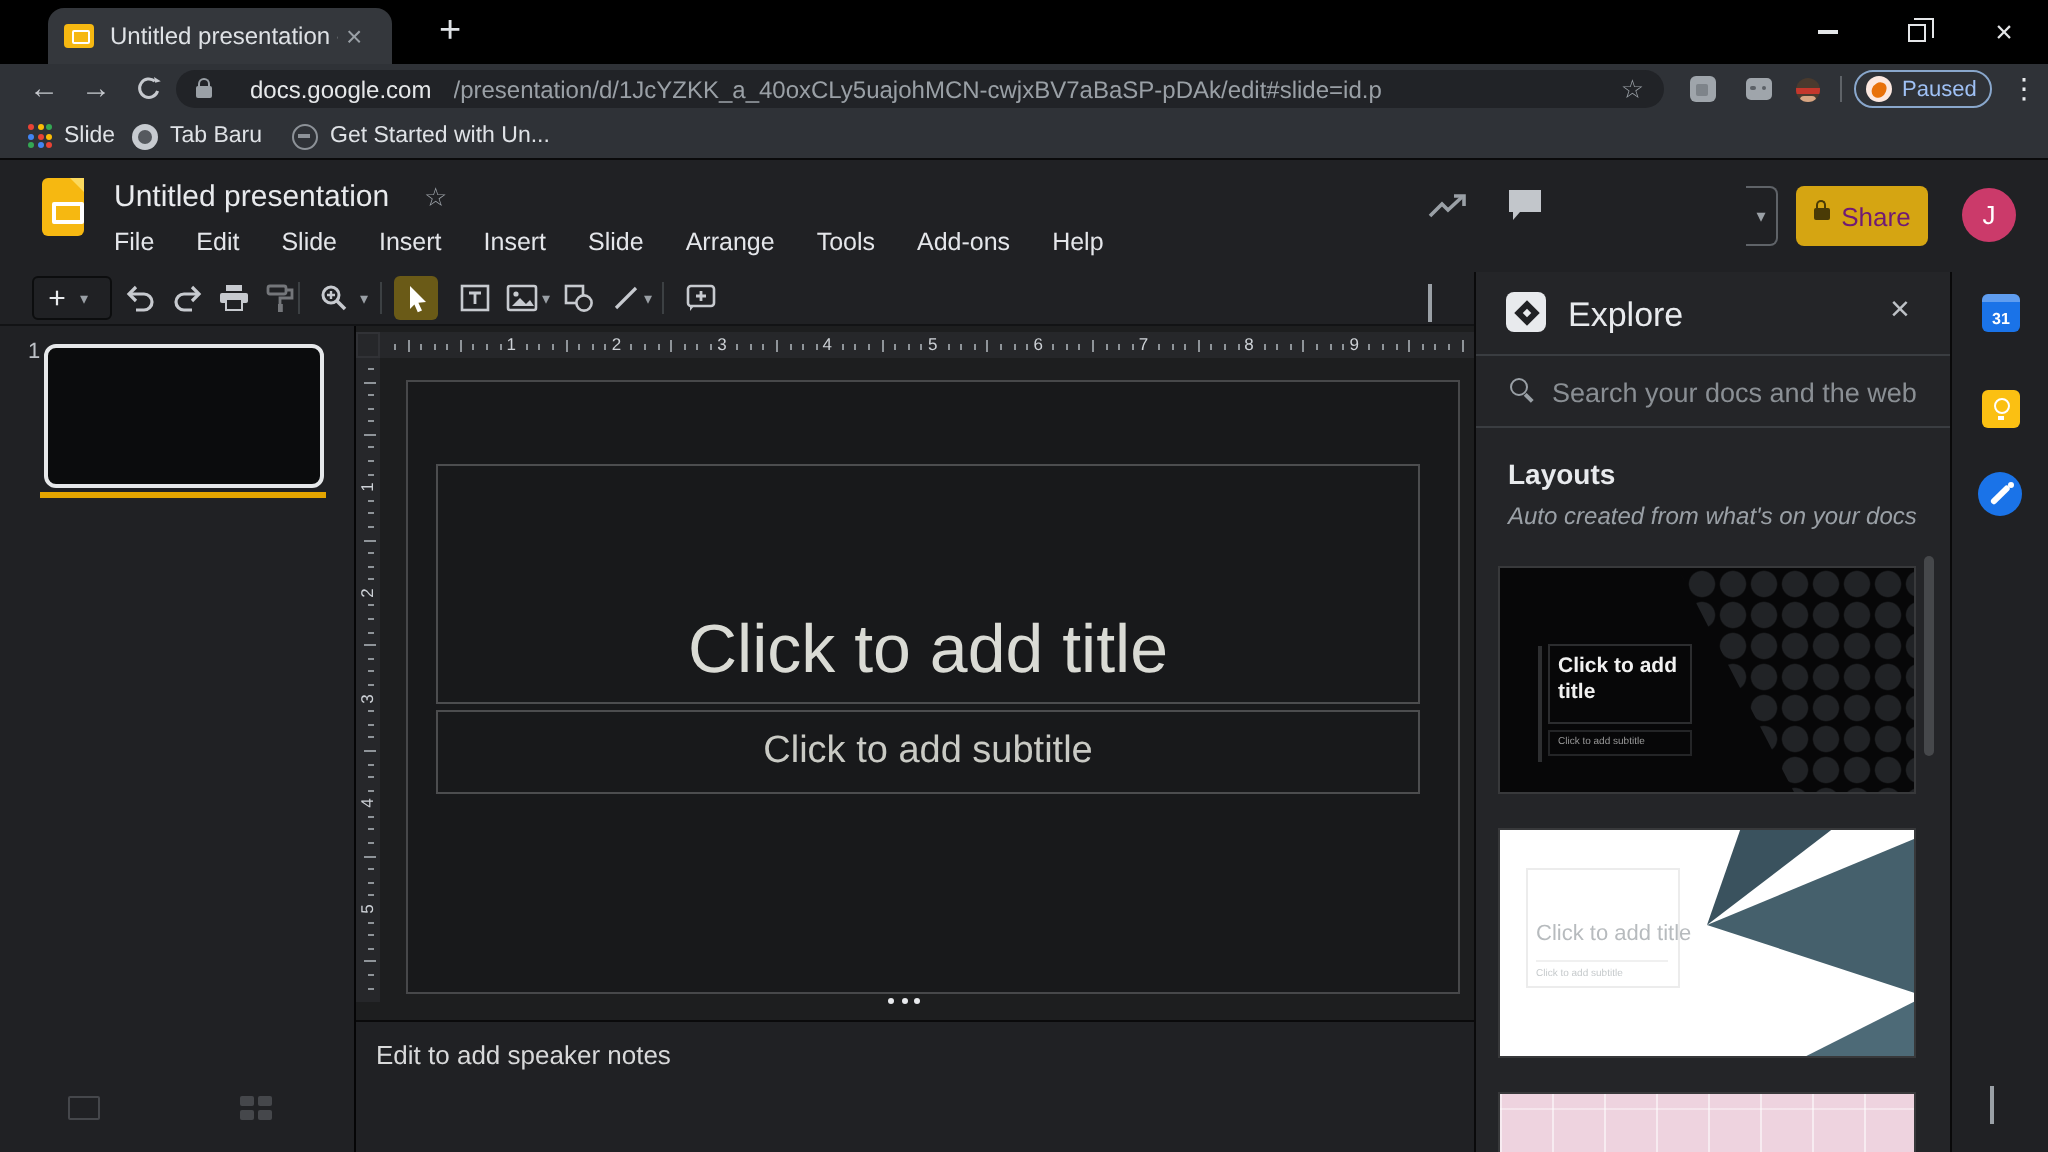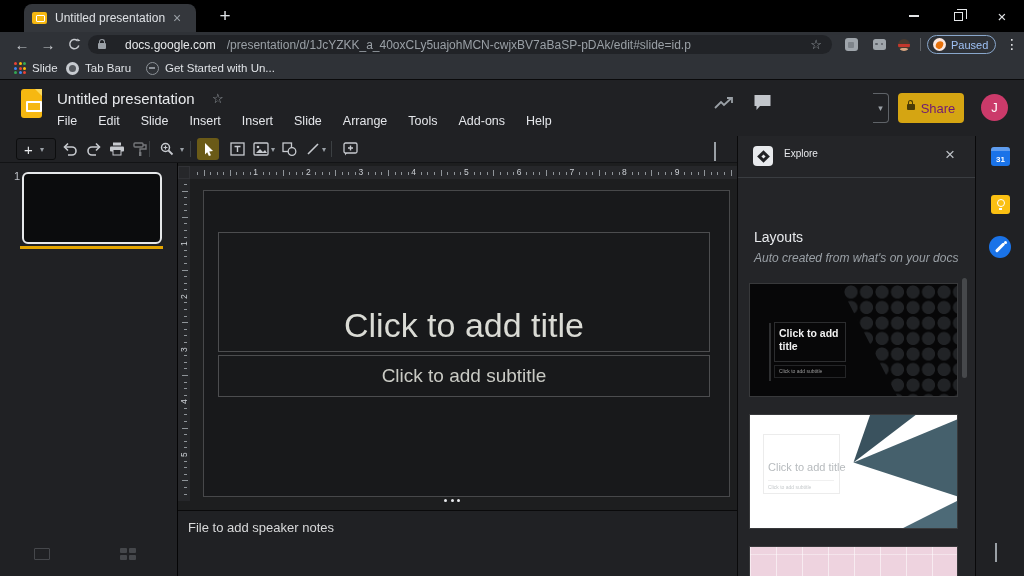--- a/index.html
+++ b/index.html
@@ -152,30 +152,30 @@
   .notes-text { position:absolute; left:10px; top:9px; font-size:13px; color:#d8d9da; }
 
   
   .explore { position:absolute; left:737px; top:136px; width:238px; height:440px; background:#242528;
              border-left:1px solid #0a0a0b; overflow:hidden; }
   .explore-head { position:absolute; left:0; top:0; width:238px; height:42px; border-bottom:1px solid #3a3d41; }
   .explore-badge { position:absolute; left:15px; top:10px; width:20px; height:20px; background:#e8eaed;
                    border-radius:4px; display:flex; align-items:center; justify-content:center; }
   .explore-badge i { width:9px; height:9px; background:#202124; transform:rotate(45deg); position:relative; display:block; }
   .explore-badge i::after { content:""; position:absolute; left:3px; top:3px; width:3px; height:3px; background:#e8eaed; }
-  .explore-title { position:absolute; left:46px; top:12px; font-size:10px; color:#e8eaed; }
+  .explore-title { position:absolute; left:46px; top:12px; font-size:17px; color:#e8eaed; }
   .explore-close { position:absolute; left:207px; top:9px; font-size:17px; color:#bdc1c6; }
   .search-row { position:absolute; left:0; top:42px; width:238px; height:36px; border-bottom:1px solid #3a3d41; }
   .mag { position:absolute; left:17px; top:11px; width:9px; height:9px; border:1.6px solid #9aa0a6; border-radius:50%; }
   .mag::after { content:""; position:absolute; right:-4px; bottom:-2.5px; width:5px; height:1.6px;
                 background:#9aa0a6; transform:rotate(45deg); }
   .search-input { position:absolute; left:38px; top:5px; width:186px; height:26px; background:transparent;
                   border:none; outline:none; font-family:inherit; font-size:13.5px; color:#bdc1c6; }
   .search-input::placeholder { color:#8a8f94; }
-  .layouts-title { position:absolute; left:16px; top:93px; font-size:14px; font-weight:normal; color:#e8eaed; }
+  .layouts-title { position:absolute; left:16px; top:93px; font-size:14px; font-weight:bold; color:#e8eaed; }
   .layouts-sub { position:absolute; left:16px; top:115px; font-size:12px; font-style:italic; color:#9aa0a6; }
   .layout-thumb { position:absolute; left:11px; width:209px; border:1px solid #38393b; overflow:hidden; }
   .lt1 { top:147px; height:114px; background:#070708; }
   .lt1-dots { position:absolute; inset:0; clip-path:polygon(43% 0,100% 0,100% 100%,71% 100%);
               background-image:radial-gradient(circle at 8px 8px,#212326 6.2px,transparent 6.9px);
               background-size:15.5px 15.5px; }
   .lt1-accent { position:absolute; left:19px; top:39px; width:2px; height:58px; background:#2e2f31; }
   .lt1-titlebox { position:absolute; left:24px; top:38px; width:72px; height:40px; border:1px solid #2c2d2f;
                   padding:4px 0 0 4px; font-size:10.5px; font-weight:bold; color:#f1f1f1; line-height:1.2; }
   .lt1-subbox { position:absolute; left:24px; top:81px; width:72px; height:13px; border:1px solid #242527;
@@ -570,31 +570,35 @@
       <div class="ph-box subtitle-box">
         <span class="subtitle-text">Click to add subtitle</span>
       </div>
     </div>
     <span class="notes-handle">
         <i></i>
         <i></i>
         <i></i>
       </span>
     <div class="notes-panel">
-      <span class="notes-text">File to add speaker notes</span>
+      <span class="notes-text">Edit to add speaker notes</span>
     </div>
   </div>
 
   <div class="explore">
     <div class="explore-head">
       <span class="explore-badge">
           <i></i>
         </span>
       <span class="explore-title">Explore</span>
       <span class="explore-close">×</span>
+    </div>
+    <div class="search-row">
+      <span class="mag"></span>
+      <input class="search-input" placeholder="Search your docs and the web" style="">
     </div>
     <span class="layouts-title">Layouts</span>
     <span class="layouts-sub">Auto created from what's on your docs</span>
 
     <div class="layout-thumb lt1">
       <div class="lt1-dots"></div>
       <div class="lt1-accent"></div>
       <div class="lt1-titlebox">Click to add title</div>
       <div class="lt1-subbox">Click to add subtitle</div>
     </div>

